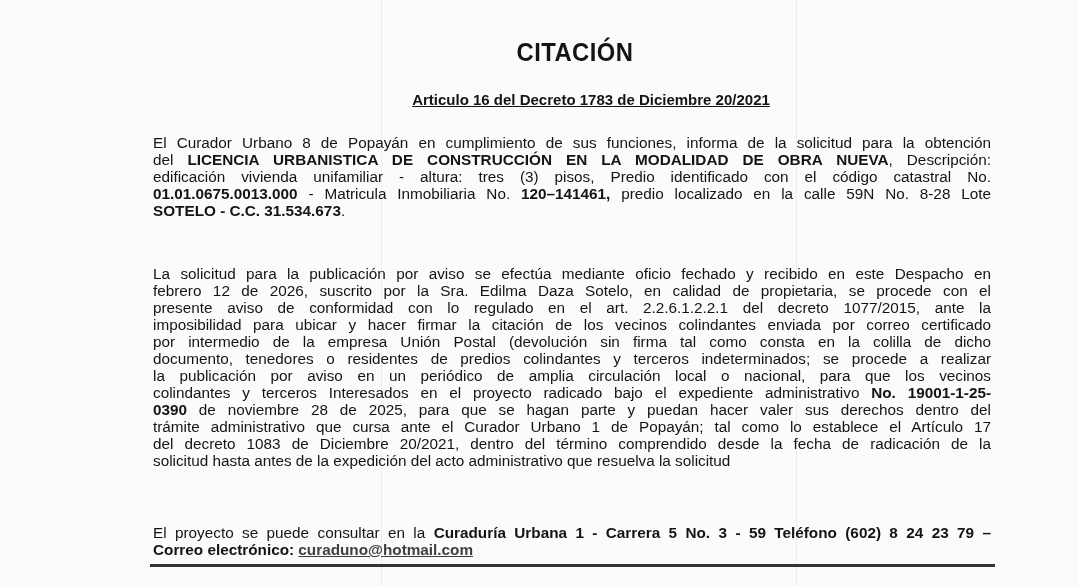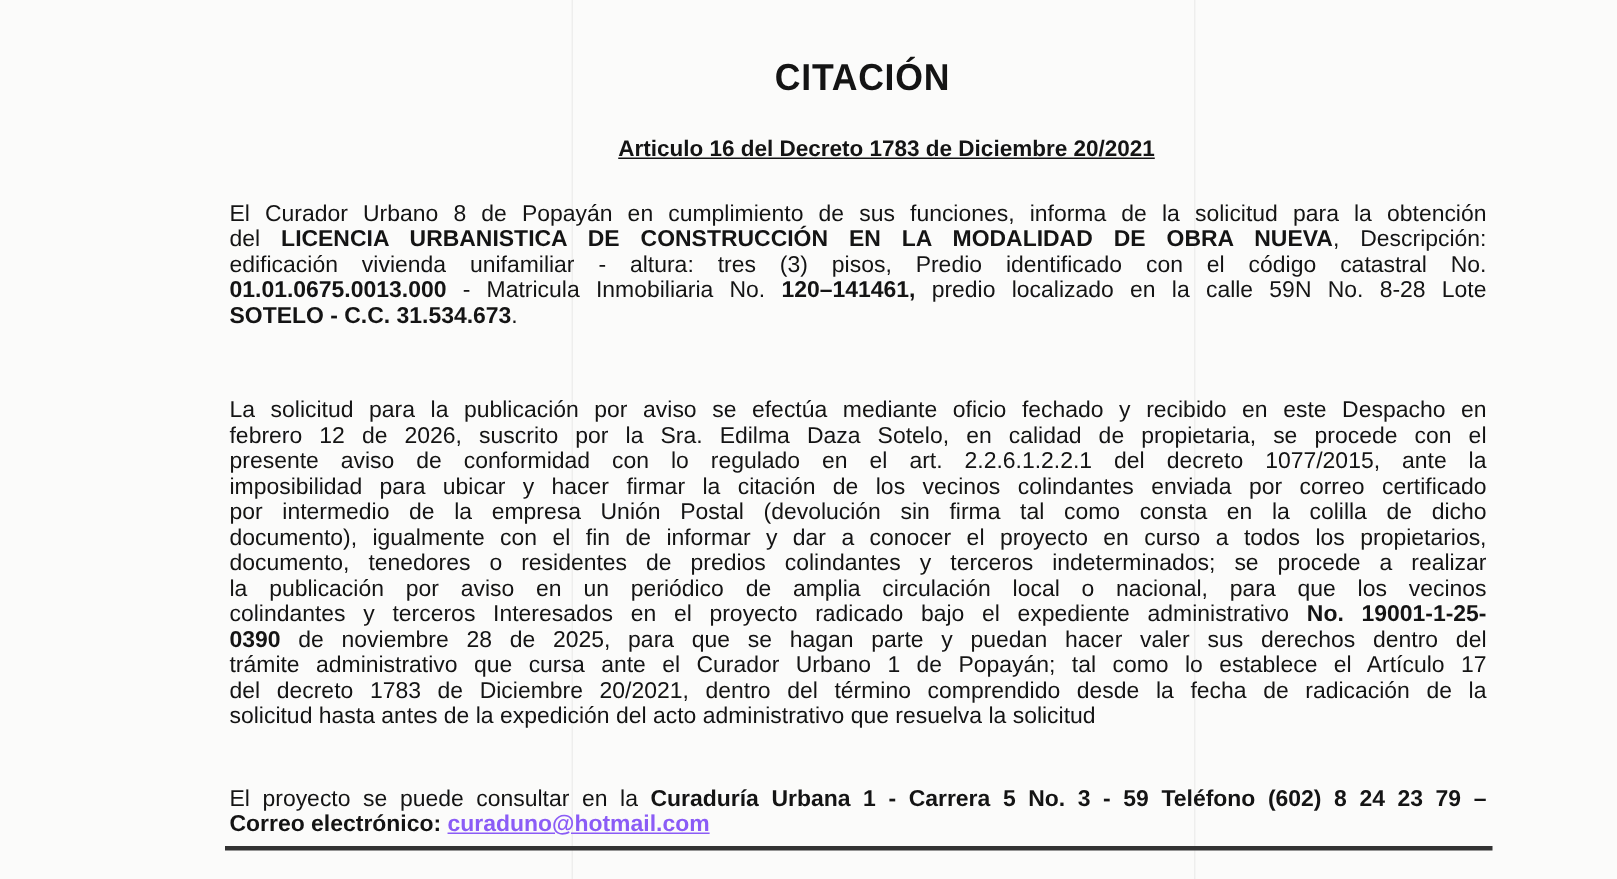--- a/index.html
+++ b/index.html
@@ -23,21 +23,21 @@
     .para {
       position: absolute; left: 117px; width: 838px;
       font-size: 15.3px; line-height: 17px; text-align: justify;
     }
     .para .line { display: block; text-align-last: justify; white-space: nowrap; }
     .para .line.last { text-align-last: left; }
     .p1 { top: 134px; }
     .p2 { top: 265px; }
     .p3 { top: 524px; }
     b { font-weight: bold; }
-    .link { color: #8b5cf6; text-decoration: underline; }
+    .link { color: #404040; text-decoration: underline; }
     .rule {
       position: absolute; left: 114px; top: 564px; width: 845px; height: 3px; background: #333;
     }
     .fold { position: absolute; top: 0; width: 1px; height: 586px; background: rgba(0,0,0,0.05); }
   </style>
 </head>
 <body>
 
 <div class="page">
   <div class="fold" style="left:345px"></div>
@@ -52,27 +52,26 @@
       <span class="line"><span>edificación vivienda unifamiliar - altura: tres (3) pisos, Predio identificado con el código catastral No.</span></span>
       <span class="line"><b>01.01.0675.0013.000</b><span> - Matricula Inmobiliaria No. </span><b>120–141461,</b><span> predio localizado en la calle 59N No. 8-28 Lote</span></span>
       <span class="line last"><b>SOTELO - C.C. 31.534.673</b><span>.</span></span>
     </div>
   <div class="para p2" id="p2">
       <span class="line"><span>La solicitud para la publicación por aviso se efectúa mediante oficio fechado y recibido en este Despacho en</span></span>
       <span class="line"><span>febrero 12 de 2026, suscrito por la Sra. Edilma Daza Sotelo, en calidad de propietaria, se procede con el</span></span>
       <span class="line"><span>presente aviso de conformidad con lo regulado en el art. 2.2.6.1.2.2.1 del decreto 1077/2015, ante la</span></span>
       <span class="line"><span>imposibilidad para ubicar y hacer firmar la citación de los vecinos colindantes enviada por correo certificado</span></span>
       <span class="line"><span>por intermedio de la empresa Unión Postal (devolución sin firma tal como consta en la colilla de dicho</span></span>
-      <span class="line"><span>documento), igualmente con el fin de informar y dar a conocer el proyecto en curso a todos los propietarios,</span></span>
       <span class="line"><span>documento, tenedores o residentes de predios colindantes y terceros indeterminados; se procede a realizar</span></span>
       <span class="line"><span>la publicación por aviso en un periódico de amplia circulación local o nacional, para que los vecinos</span></span>
       <span class="line"><span>colindantes y terceros Interesados en el proyecto radicado bajo el expediente administrativo </span><b>No. 19001-1-25-</b></span>
       <span class="line"><b>0390</b><span> de noviembre 28 de 2025, para que se hagan parte y puedan hacer valer sus derechos dentro del</span></span>
       <span class="line"><span>trámite administrativo que cursa ante el Curador Urbano 1 de Popayán; tal como lo establece el Artículo 17</span></span>
-      <span class="line"><span>del decreto 1783 de Diciembre 20/2021, dentro del término comprendido desde la fecha de radicación de la</span></span>
+      <span class="line"><span>del decreto 1083 de Diciembre 20/2021, dentro del término comprendido desde la fecha de radicación de la</span></span>
       <span class="line last"><span>solicitud hasta antes de la expedición del acto administrativo que resuelva la solicitud</span></span>
     </div>
 
   <div class="para p3">
     <span class="line"><span>El proyecto se puede consultar en la </span><b>Curaduría Urbana 1 - Carrera 5 No. 3 - 59 Teléfono (602) 8 24 23 79 –</b></span>
     <span class="line last"><b>Correo electrónico: </b><b><a class="link">curaduno@hotmail.com</a></b></span>
   </div>
 
   <div class="rule"></div>
 </div>

